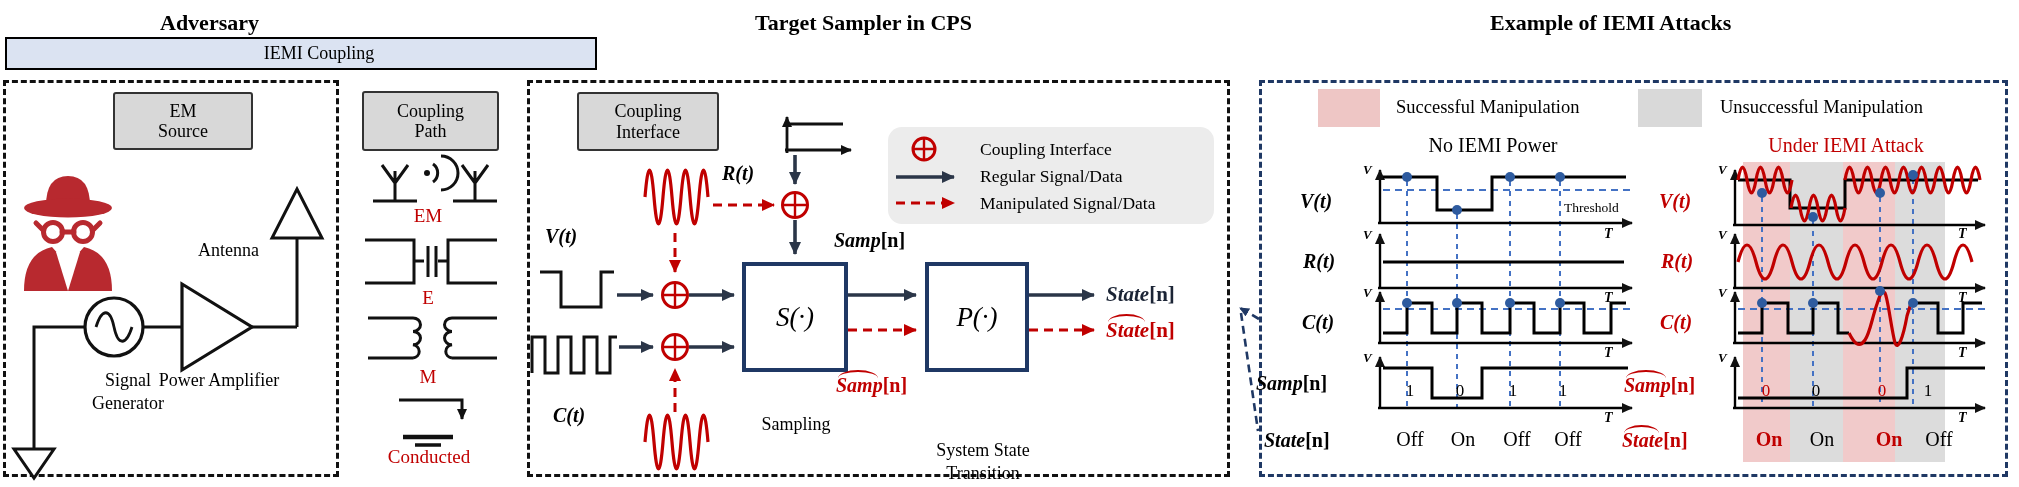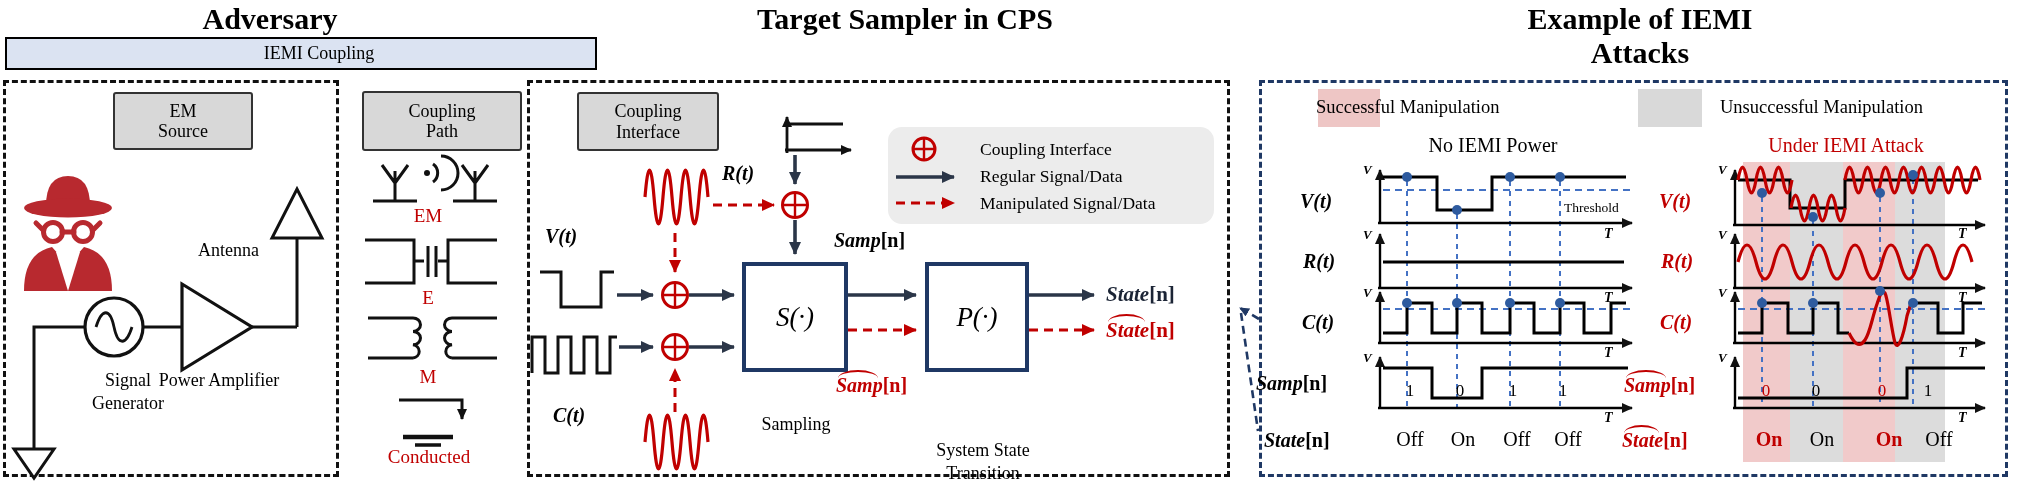--- a/index.html
+++ b/index.html
@@ -4,21 +4,21 @@
 <style>
   html,body{margin:0;padding:0;background:#fff;}
   #canvas{position:relative;width:2019px;height:487px;background:#fff;overflow:hidden;
           font-family:"Liberation Serif",serif;color:#000;}
   .lbl{position:absolute;white-space:nowrap;font-family:"Liberation Serif",serif;}
   .ctr{text-align:center;white-space:normal;}
   .math{font-style:italic;font-weight:bold;}
   .sfx{font-style:normal;font-weight:bold;}
   .red{color:#c00000;}
   .navytx{color:#1b2435;}
-  .title{position:absolute;top:2px;font-size:30px;font-weight:bold;text-align:center;}
+  .title{position:absolute;top:10px;font-size:22px;font-weight:bold;}
   .banner{position:absolute;top:37px;height:33px;border:2.5px solid #000;box-sizing:border-box;
           display:flex;align-items:center;justify-content:center;font-size:18px;}
   .dashbox{position:absolute;box-sizing:border-box;border:3px dashed #111;}
   .gbox{position:absolute;background:#d8d8d8;border:2.5px solid #333;border-radius:3px;box-sizing:border-box;
         display:flex;align-items:center;justify-content:center;text-align:center;
         font-size:18px;line-height:1.13;}
   .block{position:absolute;background:#fff;border:4px solid #1f3864;box-sizing:border-box;
          display:flex;align-items:center;justify-content:center;font-size:27px;font-style:italic;}
   .legendbox{position:absolute;background:#ececec;border-radius:14px;}
   .swatch{position:absolute;}
@@ -41,21 +41,21 @@
     <span>IEMI Coupling</span>
   </div>
 
   <div class="dashbox z0" style="left:3px;top:80px;width:336px;height:397px;"></div>
   <div class="dashbox z0" style="left:527px;top:80px;width:703px;height:397px;"></div>
   <div class="dashbox z0" style="left:1259px;top:80px;width:749px;height:397px;border-color:#1f3864;"></div>
 
   <div class="gbox z2" style="left:113px;top:92px;width:140px;height:58px;">
     <span style="width:72px;" class="ctr">EM Source</span>
   </div>
-  <div class="gbox z2" style="left:362px;top:91px;width:160px;height:60px;">
+  <div class="gbox z2" style="left:362px;top:91px;width:137px;height:60px;">
     <span style="width:90px;" class="ctr">Coupling Path</span>
   </div>
   <div class="gbox z2" style="left:577px;top:92px;width:142px;height:59px;">
     <span style="width:100px;" class="ctr">Coupling Interface</span>
   </div>
 
   <div class="legendbox z0" style="left:888px;top:127px;width:326px;height:97px;"></div>
 
   <svg class="z1" width="2019" height="487" viewBox="0 0 2019 487">
     <defs>
@@ -263,21 +263,21 @@
   <div class="lbl math navytx z2" style="left:1106px;top:282px;font-size:21px;"><span>State</span><span class="sfx">[n]</span></div>
   <div class="lbl math red z2" style="left:1106px;top:318px;font-size:21px;"><span class="hat">State</span><span class="sfx">[n]</span></div>
   <div class="lbl ctr z2" style="left:740px;top:414px;width:112px;font-size:18px;">Sampling</div>
   <div class="lbl ctr z2" style="left:903px;top:411px;width:160px;font-size:18px;line-height:1.25;margin-top:28px;">System State Transition</div>
 
   <div class="lbl z2" style="left:980px;top:139px;font-size:17.5px;">Coupling Interface</div>
   <div class="lbl z2" style="left:980px;top:166px;font-size:17.5px;">Regular Signal/Data</div>
   <div class="lbl z2" style="left:980px;top:193px;font-size:17.5px;">Manipulated Signal/Data</div>
 
   <div class="swatch z2" style="left:1318px;top:89px;width:62px;height:38px;background:#eec6c5;"></div>
-  <div class="lbl z2" style="left:1316px;top:97px;font-size:18.5px;">Successful Manipulation</div>
+  <div class="lbl z2" style="left:1396px;top:97px;font-size:18.5px;">Successful Manipulation</div>
   <div class="swatch z2" style="left:1638px;top:89px;width:64px;height:38px;background:#d9d9d9;"></div>
   <div class="lbl z2" style="left:1720px;top:97px;font-size:18.5px;">Unsuccessful Manipulation</div>
 
   <div class="lbl ctr z2" style="left:1398px;top:134px;width:190px;font-size:20px;">No IEMI Power</div>
   <div class="lbl ctr red z2" style="left:1746px;top:134px;width:200px;font-size:20px;">Under IEMI Attack</div>
 
   <div class="lbl math z2" style="left:1300px;top:190px;font-size:20px;">V(t)</div>
   <div class="lbl math z2" style="left:1303px;top:250px;font-size:20px;">R(t)</div>
   <div class="lbl math z2" style="left:1302px;top:311px;font-size:20px;">C(t)</div>
   <div class="lbl math z2" style="left:1256px;top:372px;font-size:20px;"><span>Samp</span><span class="sfx">[n]</span></div>

